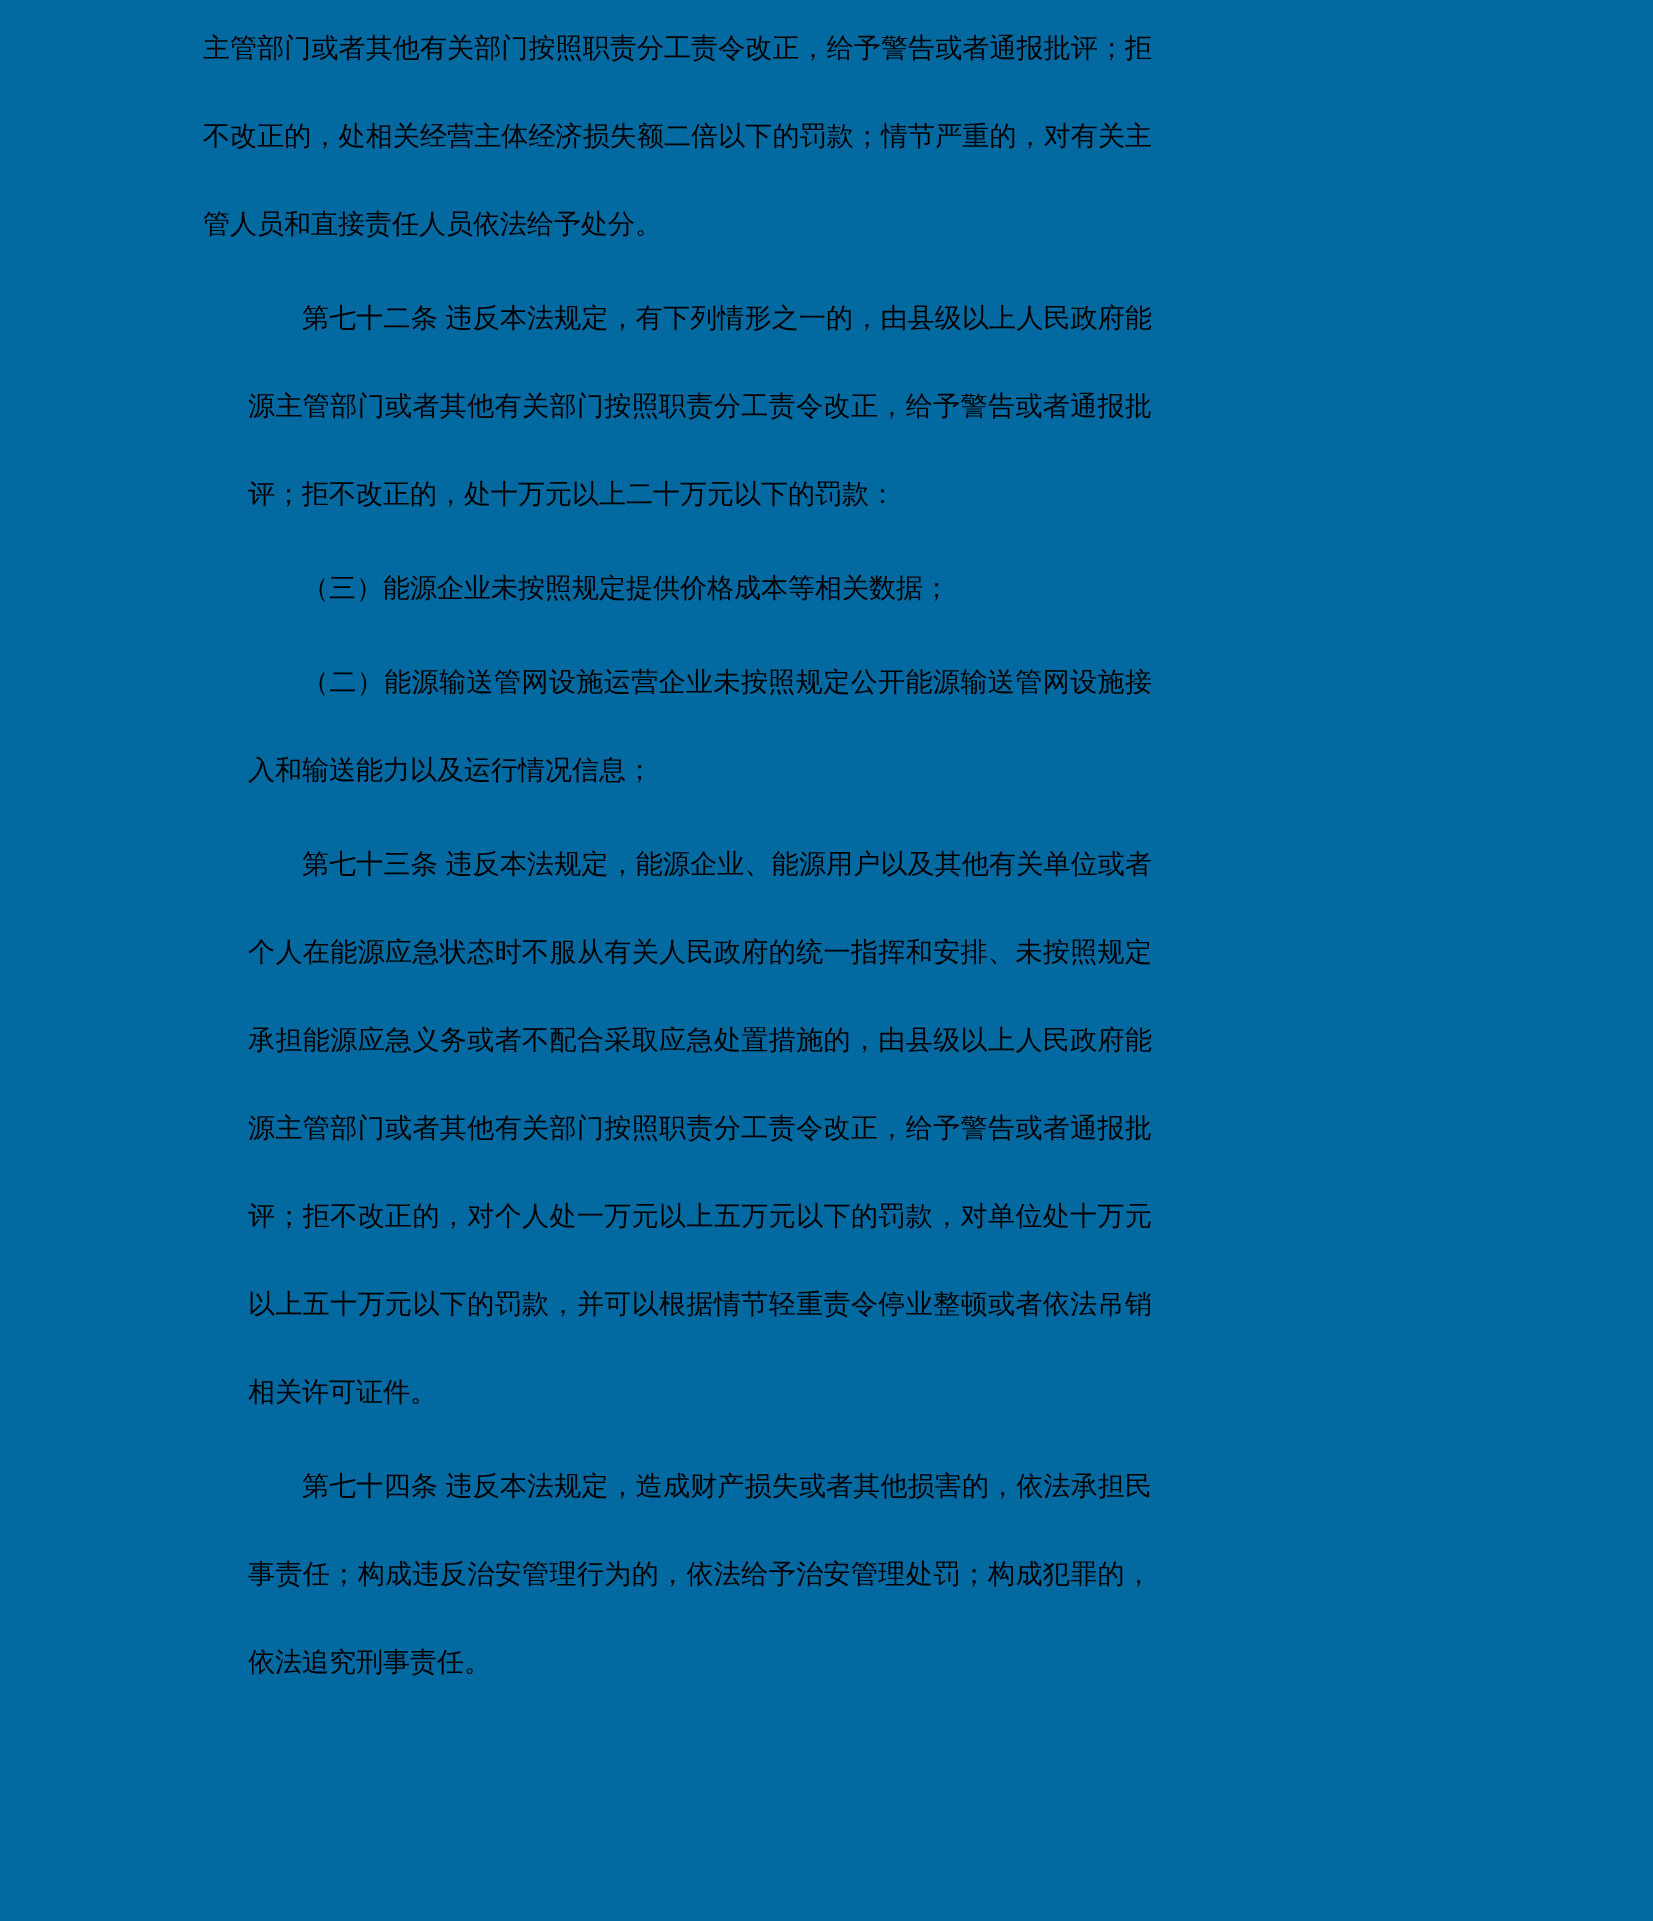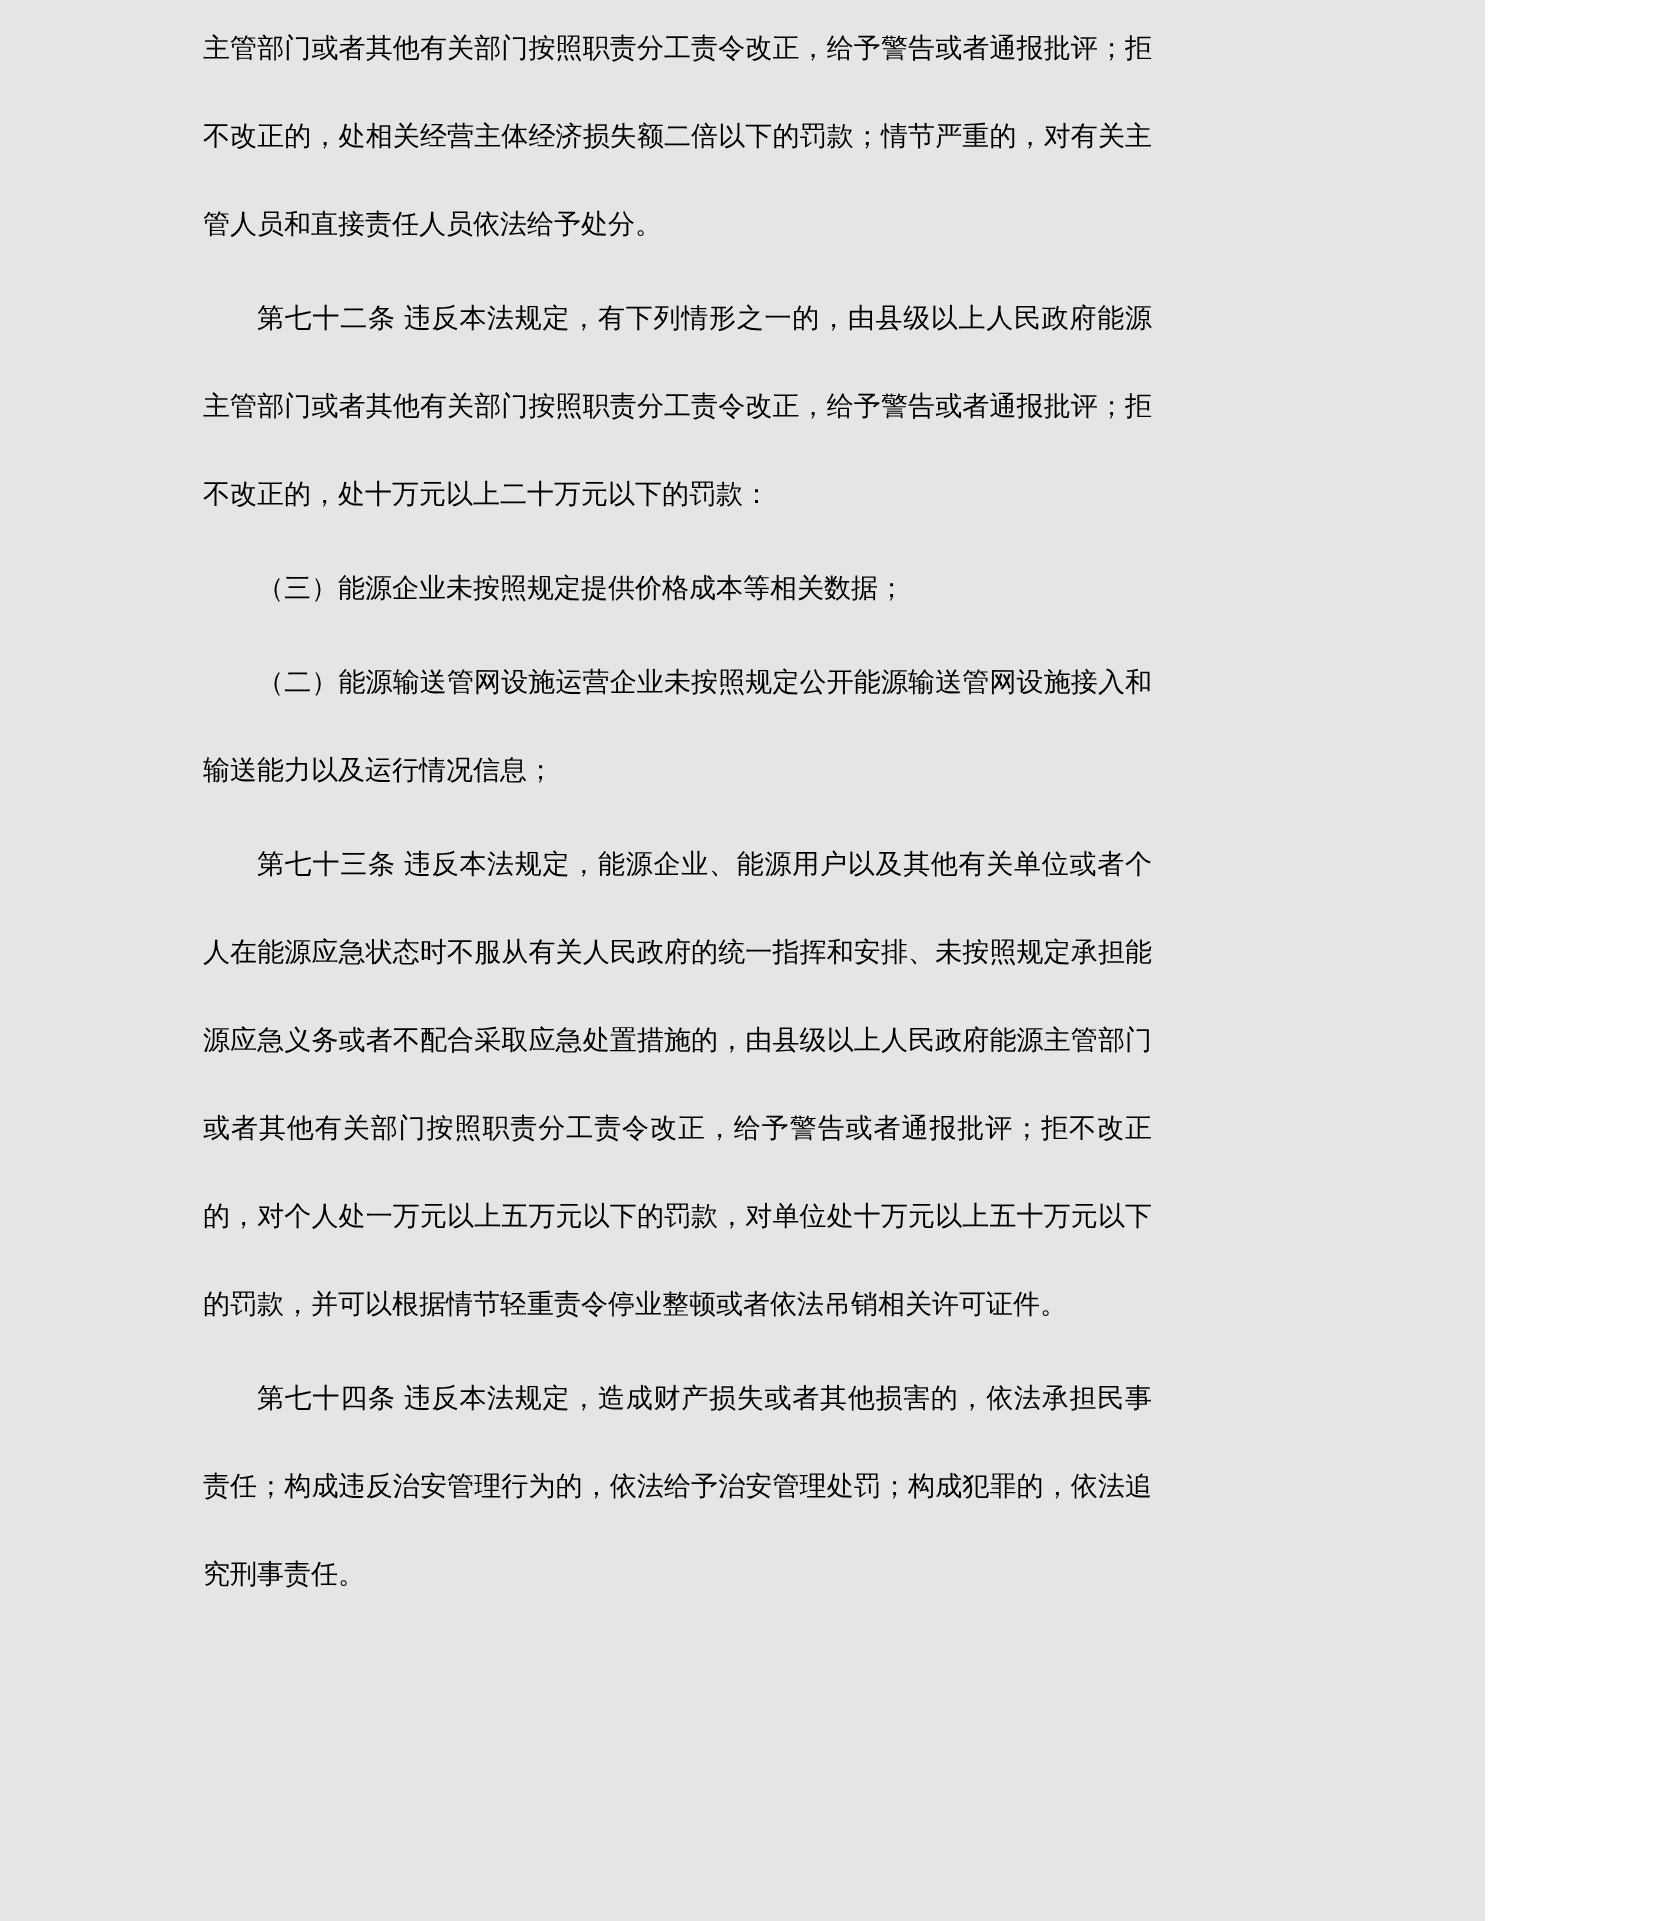--- a/index.html
+++ b/index.html
@@ -5,23 +5,23 @@
   html, body {
     margin: 0;
     padding: 0;
     background: #ffffff;
     width: 1653px;
     height: 1921px;
     overflow: hidden;
   }
   .page {
     position: relative;
-    width: 1485px;
+    width: 1653px;
     height: 1921px;
-    background: #e5e5e5;
+    background: #0369a1;
   }
   .text-block {
     position: absolute;
     left: 203px;
     top: 4px;
     width: 949px;
     font-family: "Liberation Sans", "DejaVu Sans", sans-serif;
     font-size: 27px;
     font-weight: 500;
     color: #000000;
@@ -30,20 +30,21 @@
     word-break: normal;
     line-break: strict;
   }
   .text-block p {
     margin: 0 0 6px 0;
     line-height: 88px;
     text-indent: 0;
   }
   .text-block p.indent {
     text-indent: 2em;
+    margin-left: 45px;
   }
   .article-num {
     font-family: "Liberation Serif", "DejaVu Serif", serif;
     font-weight: 400;
   }
 </style>
 </head>
 <body style="background: rgb(255, 255, 255);">
 
 <div class="page">

